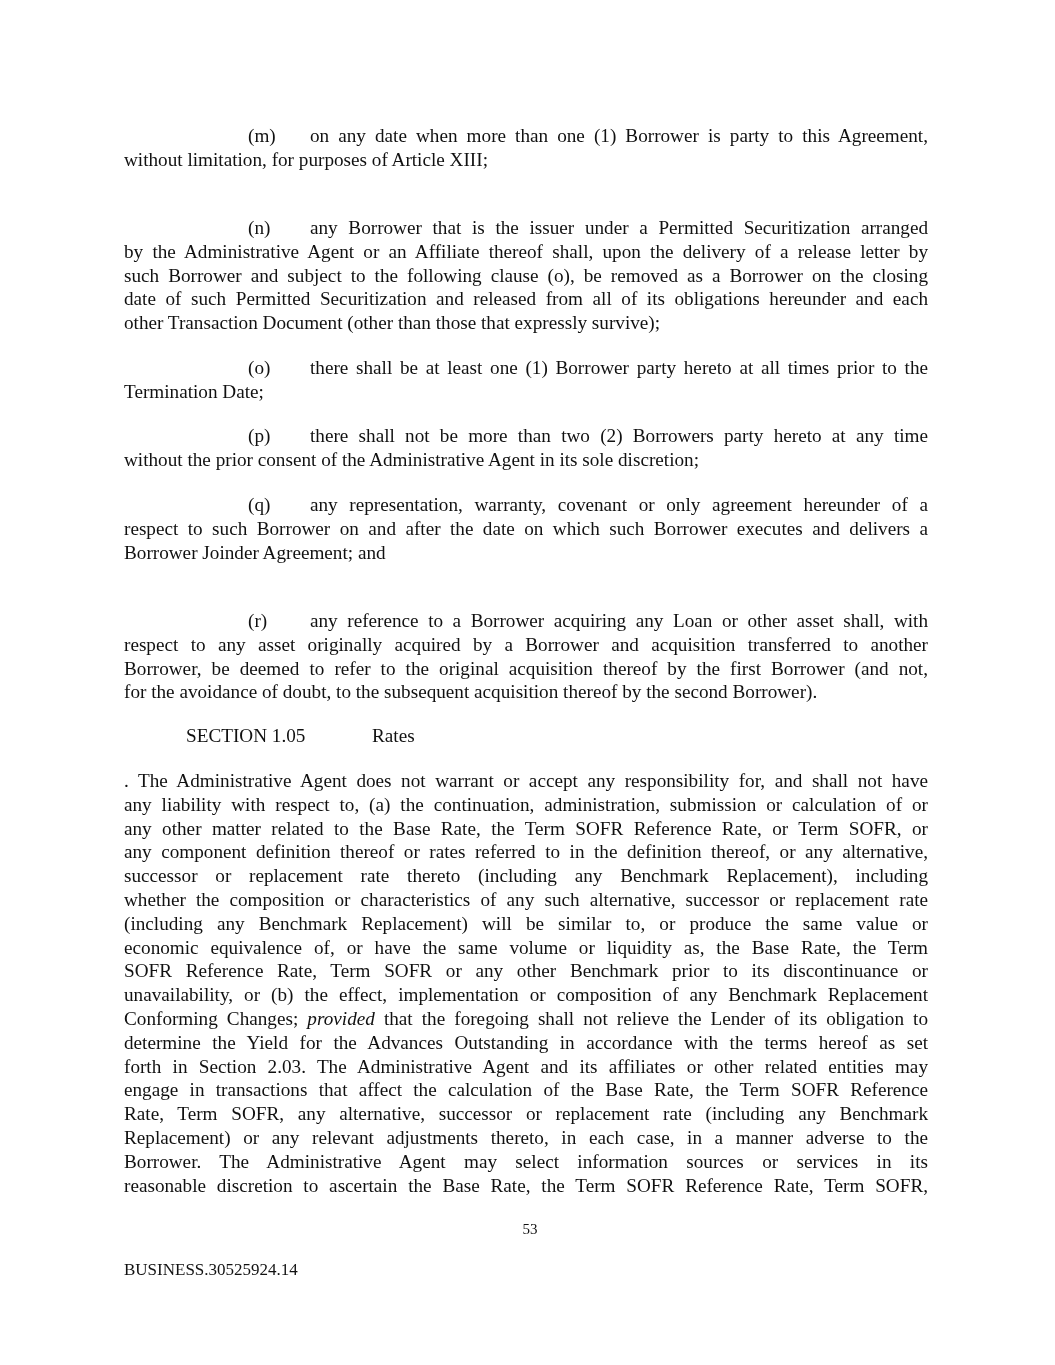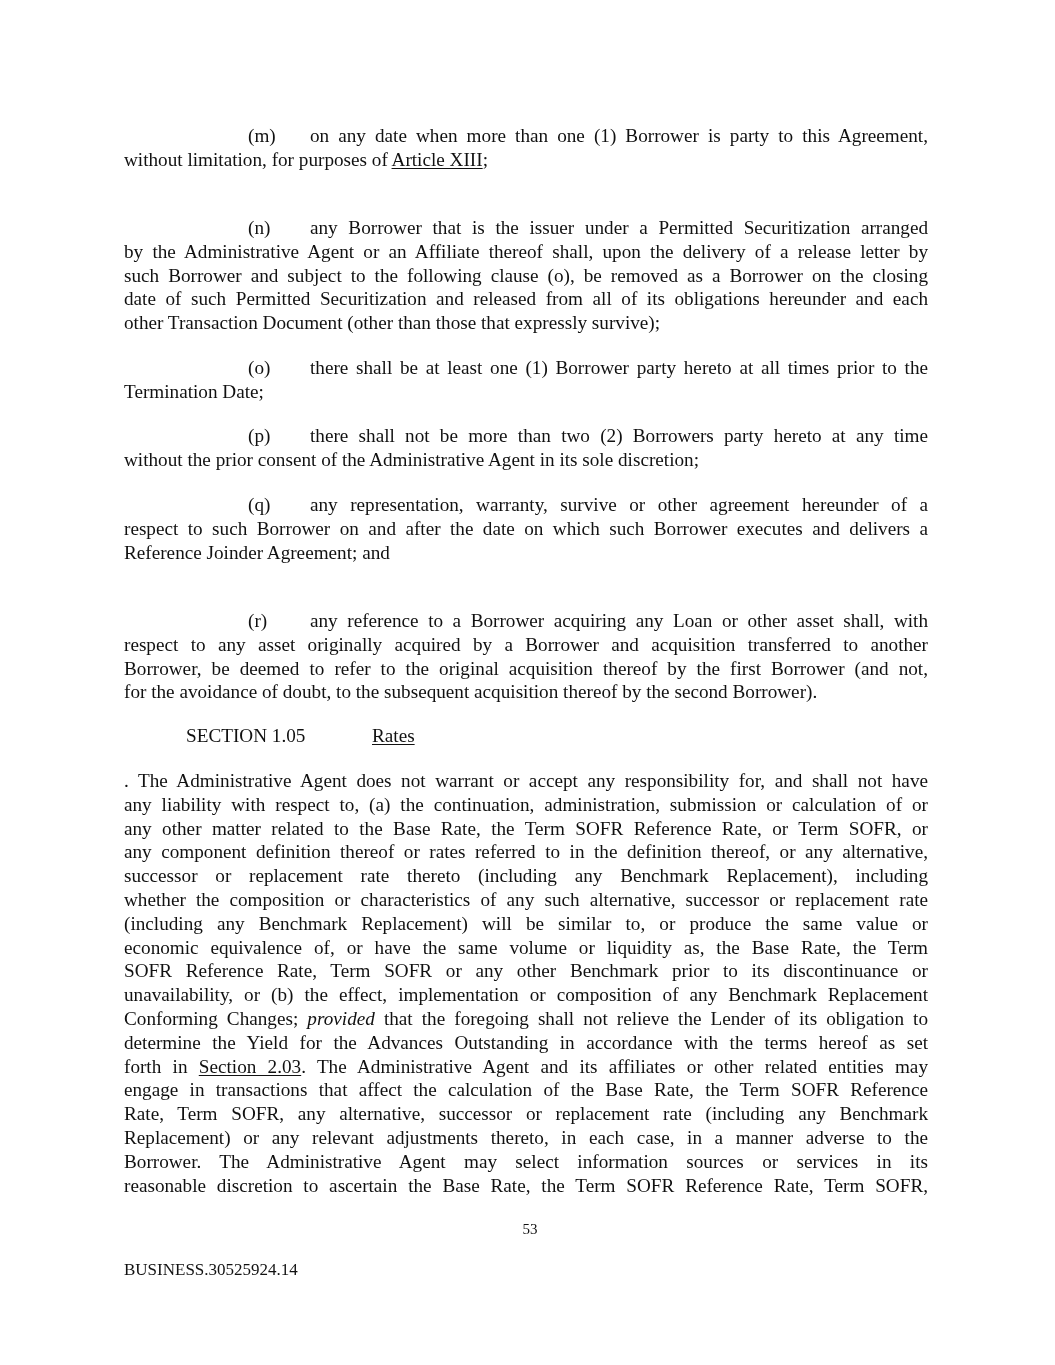--- a/index.html
+++ b/index.html
@@ -6,21 +6,21 @@
   body { width: 1055px; height: 1365px; position: relative; overflow: hidden; }
   .page {
     position: absolute; left: 0; top: 0; width: 875px; height: 1365px;
     font-family: "Liberation Serif", serif; font-size: 19.2px; color: #111111;
   }
   .block { position: absolute; left: 124px; width: 804px; line-height: 23.8px; }
   .line { display: block; white-space: nowrap; height: 23.8px; }
   .j { text-align: justify; text-align-last: justify; white-space: normal; }
   .ind { padding-left: 124px; }
   .tab { display: inline-block; width: 62px; }
-  .u { text-decoration: underline; text-underline-offset: 2px; text-decoration-thickness: 1px; }
+  .u { text-underline-offset: 2px; text-decoration-thickness: 1px; }
   .i { font-style: italic; }
   .sec { position: absolute; top: 725px; left: 186px; white-space: nowrap; }
   .sec .num { display: inline-block; width: 186px; }
   .pnum { position: absolute; top: 1221px; left: 0; width: 1060px; text-align: center; font-size: 15px; }
   .footer { position: absolute; top: 1260px; left: 124px; font-size: 17px; }
 </style>
 </head>
 <body>
 
 <div class="page">
@@ -42,23 +42,23 @@
     <span class="line j ind"><span class="tab">(o)</span><span>there shall be at least one (1) Borrower party hereto at all times prior to the</span></span>
     <span class="line">Termination Date;</span>
   </div>
 
   <div class="block" style="top:424px;">
     <span class="line j ind"><span class="tab">(p)</span><span>there shall not be more than two (2) Borrowers party hereto at any time</span></span>
     <span class="line">without the prior consent of the Administrative Agent in its sole discretion;</span>
   </div>
 
   <div class="block" style="top:493px;">
-    <span class="line j ind"><span class="tab">(q)</span><span>any representation, warranty, survive or other agreement hereunder of a</span></span>
+    <span class="line j ind"><span class="tab">(q)</span><span>any representation, warranty, covenant or only agreement hereunder of a</span></span>
     <span class="line j">respect to such Borrower on and after the date on which such Borrower executes and delivers a</span>
-    <span class="line">Reference Joinder Agreement; and</span>
+    <span class="line">Borrower Joinder Agreement; and</span>
   </div>
 
   <div class="block" style="top:609px;">
     <span class="line j ind"><span class="tab">(r)</span><span>any reference to a Borrower acquiring any Loan or other asset shall, with</span></span>
     <span class="line j">respect to any asset originally acquired by a Borrower and acquisition transferred to another</span>
     <span class="line j">Borrower, be deemed to refer to the original acquisition thereof by the first Borrower (and not,</span>
     <span class="line">for the avoidance of doubt, to the subsequent acquisition thereof by the second Borrower).</span>
   </div>
 
   <div class="sec">

